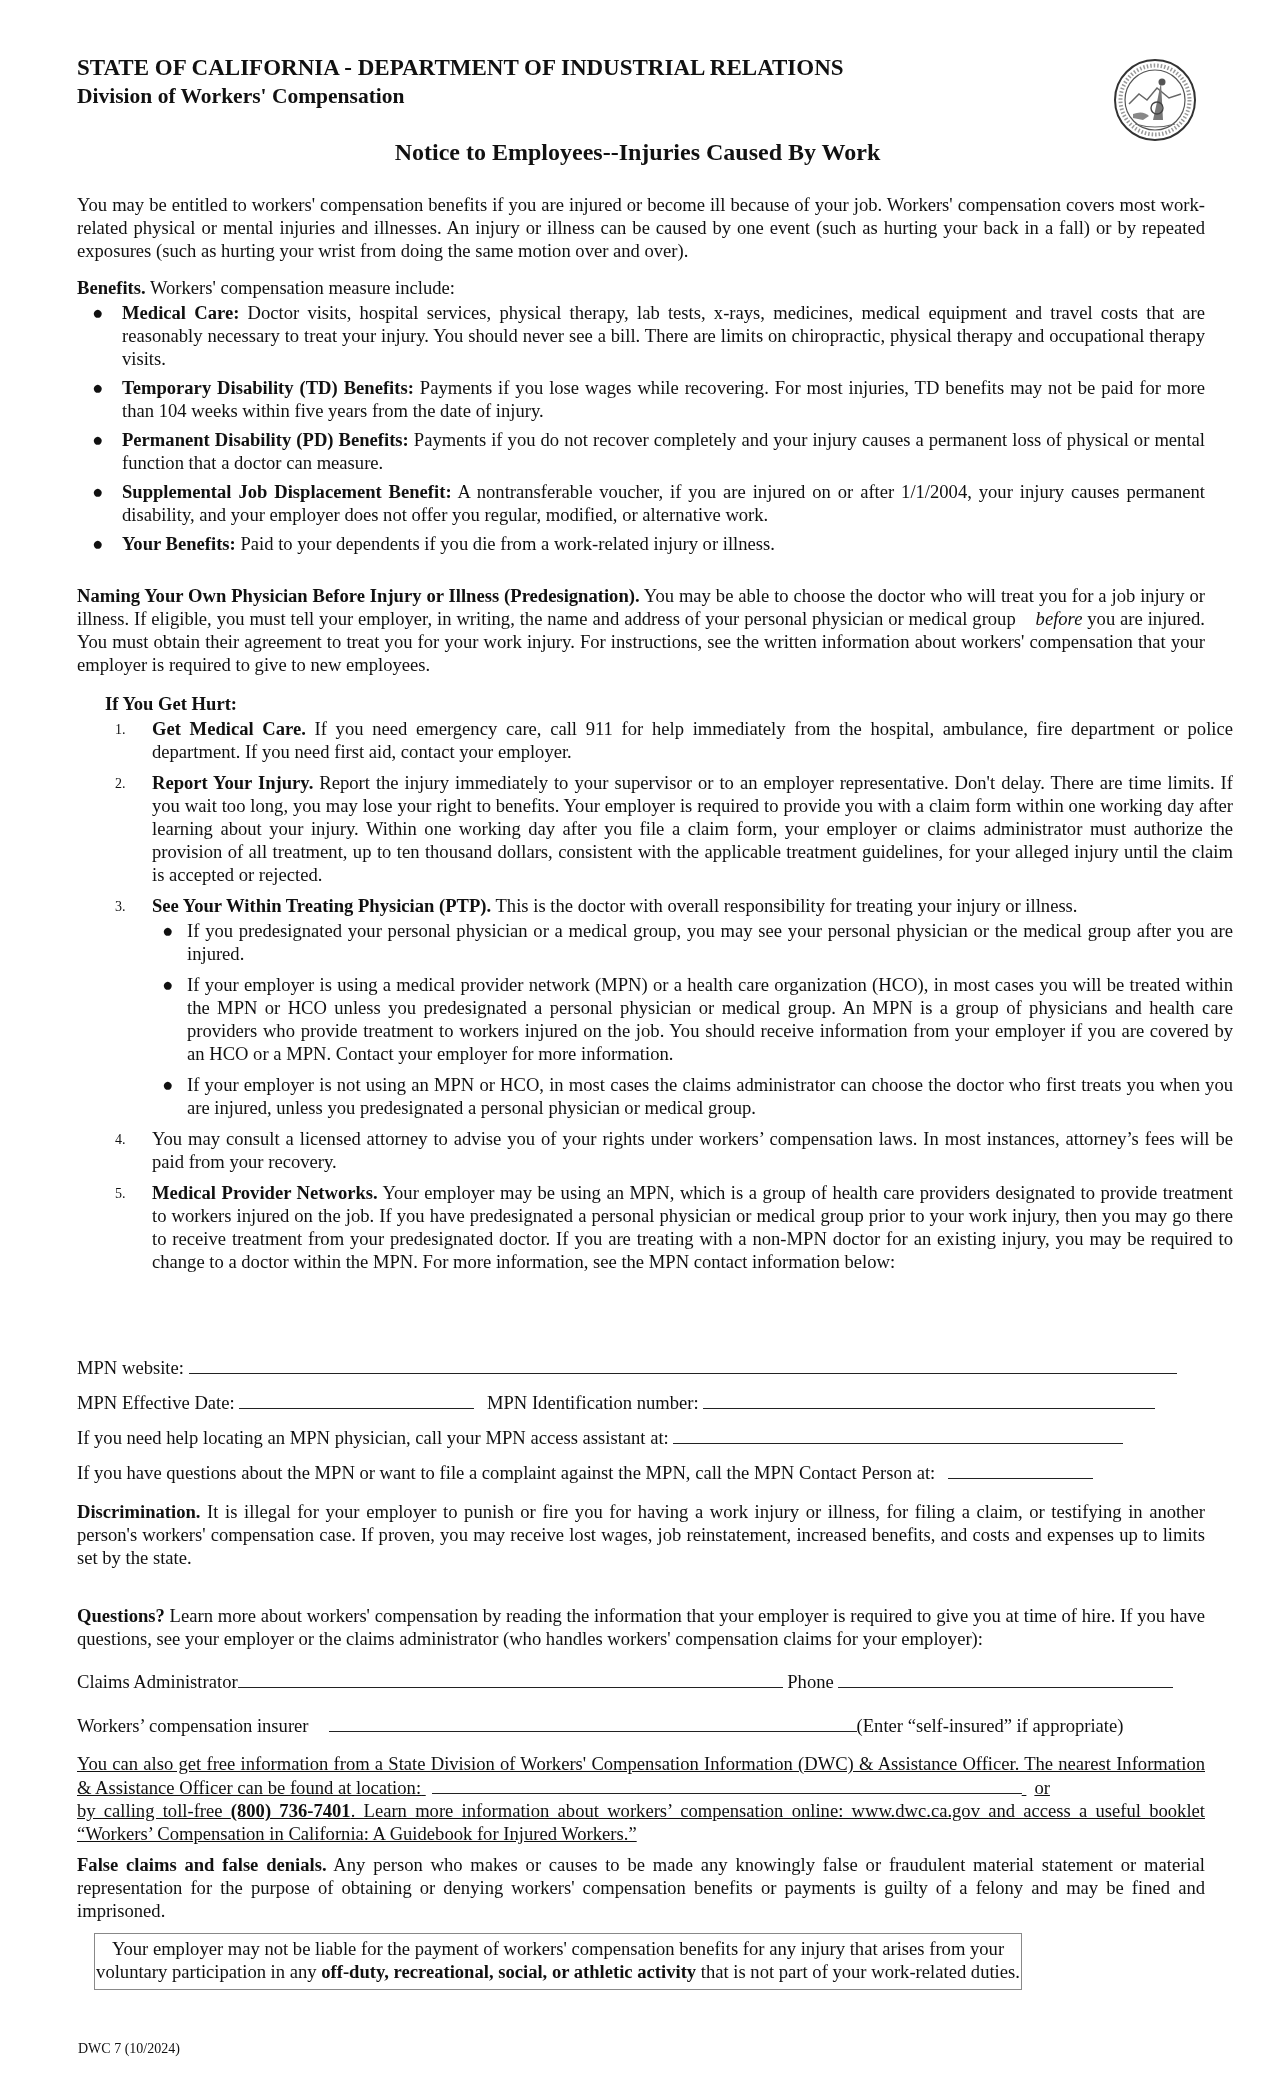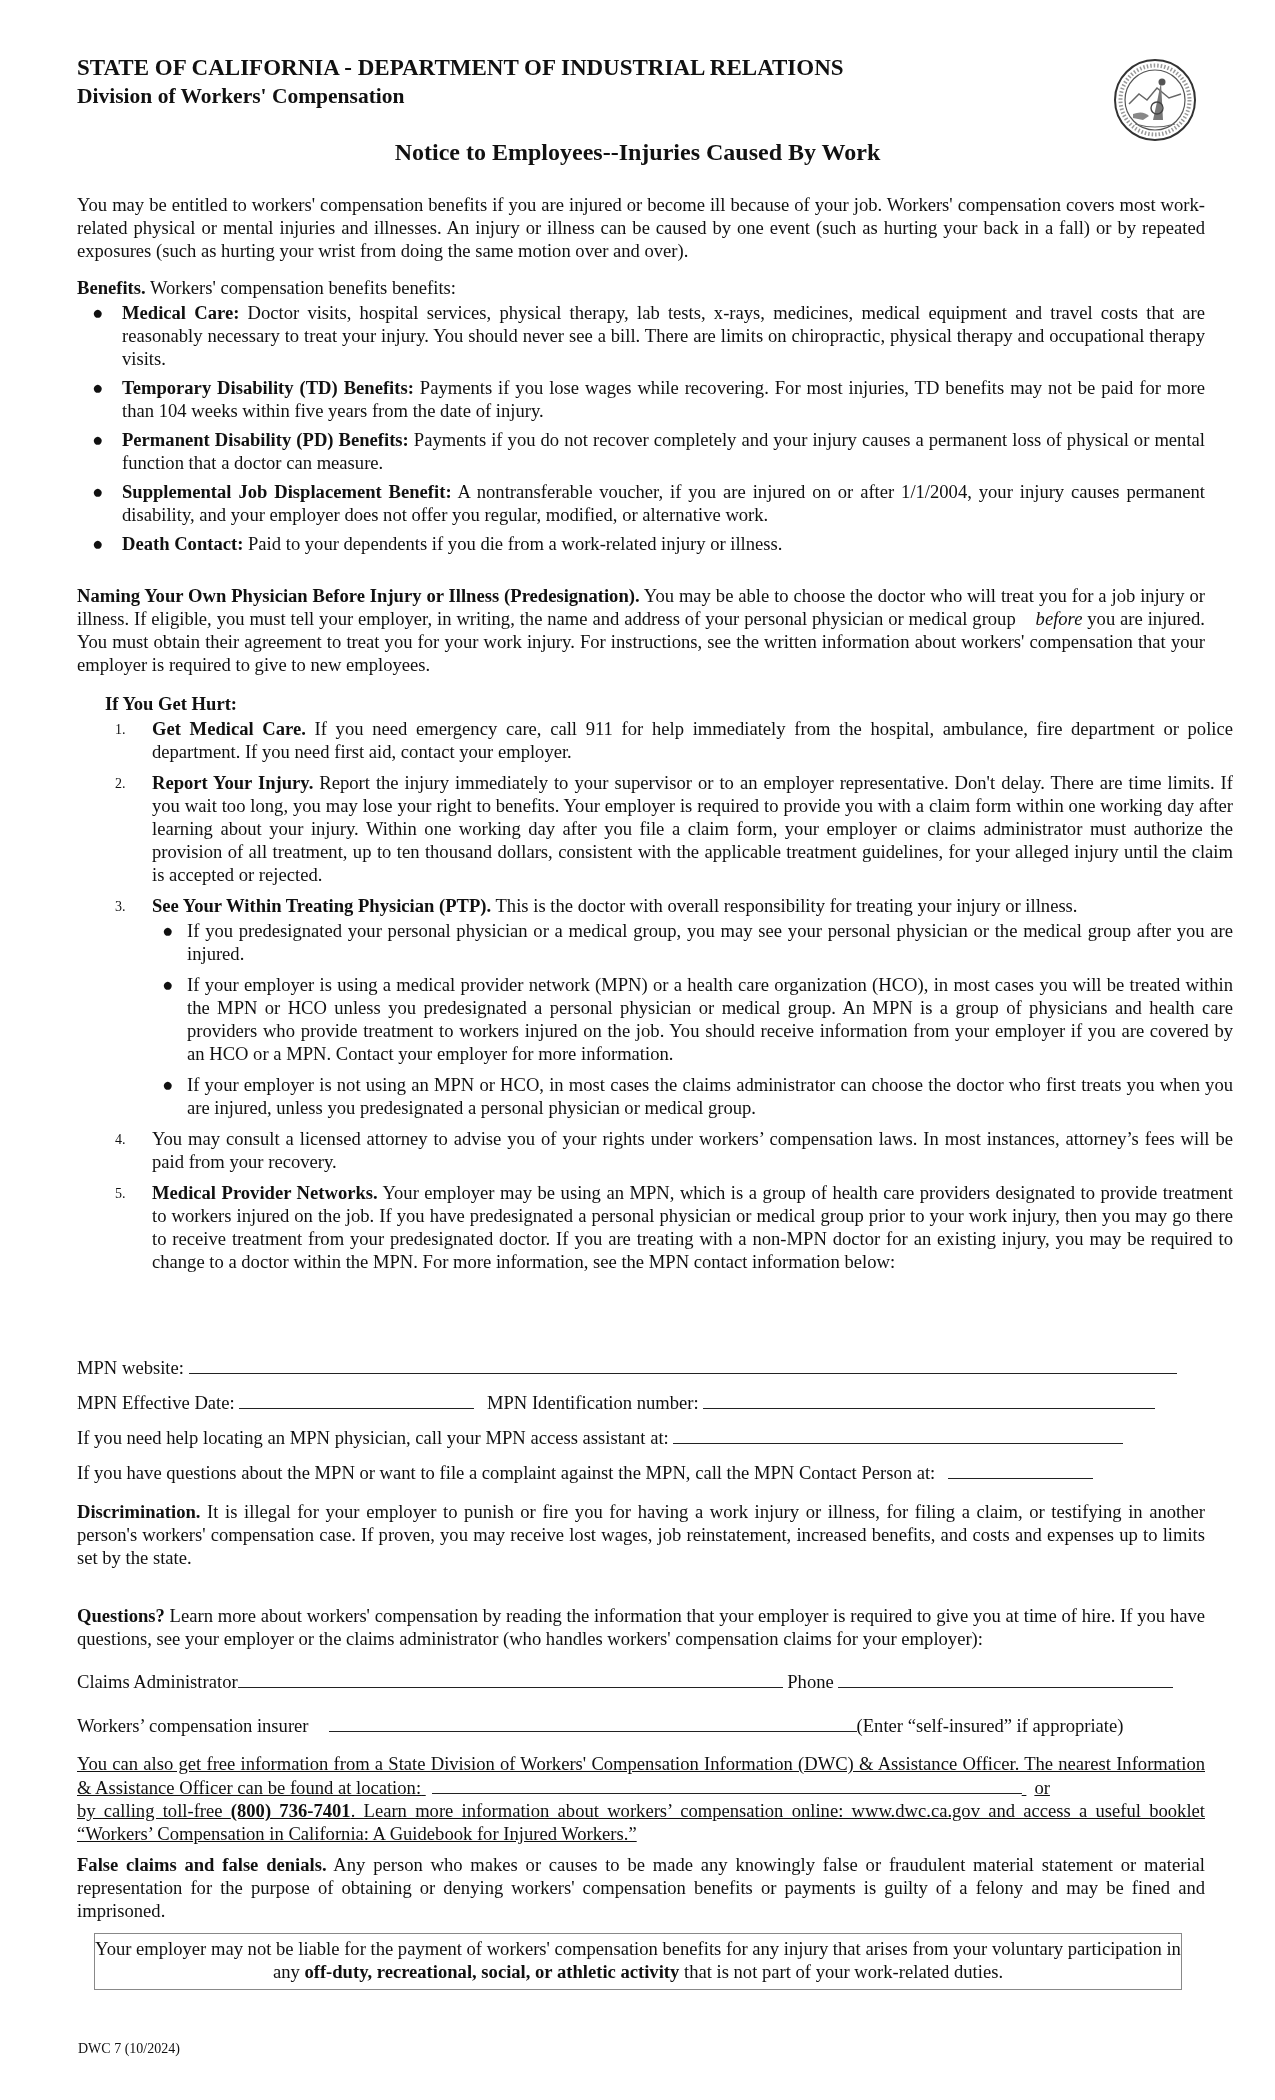--- a/index.html
+++ b/index.html
@@ -16,21 +16,21 @@
   ul.bl li{position:relative;padding-left:45px;margin-bottom:6px;text-align:justify;}
   ul.bl li .dot{position:absolute;left:15px;top:0;}
   ol.nl{list-style:none;margin:0;padding:0;}
   ol.nl > li{position:relative;padding-left:47px;margin-bottom:8px;text-align:justify;}
   ol.nl > li .num{position:absolute;left:10px;top:1px;font-size:14px;}
   ul.sub{list-style:none;margin:2px 0 0 0;padding:0;}
   ul.sub li{position:relative;padding-left:35px;margin-bottom:8px;text-align:justify;}
   ul.sub li .dot{position:absolute;left:10px;top:0;}
   .fld{position:absolute;left:77px;width:1128px;white-space:nowrap;}
   .line{display:inline-block;border-bottom:1.3px solid #222;height:18px;vertical-align:baseline;}
-  .box{position:absolute;left:94px;top:1933px;width:1088px;height:57px;border:1.4px solid #888;
+  .box{position:absolute;left:94px;top:1933px;width:928px;height:57px;border:1.4px solid #888;
        text-align:center;font-size:18.6px;line-height:23px;padding-top:3px;box-sizing:border-box;}
   .foot{position:absolute;left:78px;top:2037px;font-size:14px;}
 </style>
 </head>
 <body>
 
 <div class="hdr1">STATE OF CALIFORNIA - DEPARTMENT OF INDUSTRIAL RELATIONS</div>
 <div class="hdr2">Division of Workers' Compensation</div>
 <svg class="seal" viewBox="0 0 84 84">
   <circle cx="42" cy="42" r="40" fill="#fff" stroke="#333" stroke-width="2"></circle>
@@ -42,28 +42,28 @@
   <circle cx="44" cy="50" r="6" fill="none" stroke="#444" stroke-width="1.4"></circle>
   <path d="M20 56 Q30 52 36 58 L30 62 L20 60Z" fill="#888"></path>
   <path d="M22 66 Q42 72 62 66" fill="none" stroke="#666" stroke-width="1.2"></path>
 </svg>
 <div class="title">Notice to Employees--Injuries Caused By Work</div>
 
 <div class="blk" style="top:193px;">You may be entitled to workers' compensation benefits if you are injured or become ill because of your job. Workers' compensation covers most work-related physical or mental injuries and illnesses. An injury or illness can be caused by one event (such as hurting your back in a fall) or by repeated exposures (such as hurting your wrist from doing the same motion over and over).</div>
 
 <div class="blk" style="top:276px;">
   <div style="margin-bottom:2px;">
-    <span class="b">Benefits.</span><span> Workers' compensation benefits benefits:</span>
+    <span class="b">Benefits.</span><span> Workers' compensation measure include:</span>
   </div>
   <ul class="bl">
     <li><span class="dot">●</span><span class="b">Medical Care:</span><span> Doctor visits, hospital services, physical therapy, lab tests, x-rays, medicines, medical equipment and travel costs that are reasonably necessary to treat your injury. You should never see a bill.  There are limits on chiropractic, physical therapy and occupational therapy visits.</span></li>
     <li><span class="dot">●</span><span class="b">Temporary Disability (TD) Benefits:</span><span> Payments if you lose wages while recovering.  For most injuries, TD benefits may not be paid for more than 104 weeks within five years from the date of injury.</span></li>
     <li><span class="dot">●</span><span class="b">Permanent Disability (PD) Benefits:</span><span> Payments if you do not recover completely and your injury causes a permanent loss of physical or mental function that a doctor can measure.</span></li>
     <li><span class="dot">●</span><span class="b">Supplemental Job Displacement Benefit:</span><span>  A nontransferable voucher, if you are injured on or after 1/1/2004, your injury causes permanent disability, and your employer does not offer you regular, modified, or alternative work.</span></li>
-    <li><span class="dot">●</span><span class="b">Death Contact:</span><span> Paid to your dependents if you die from a work-related injury or illness.</span></li>
+    <li><span class="dot">●</span><span class="b">Your Benefits:</span><span> Paid to your dependents if you die from a work-related injury or illness.</span></li>
   </ul>
 </div>
 
 <div class="blk" style="top:584px;">
   <span class="b">Naming Your Own Physician Before Injury or Illness (Predesignation).</span><span>  You may be able to choose the doctor who will treat you for a job injury or illness.  If eligible, you must tell your employer, in writing, the name and address of your personal physician or medical group </span><span class="i">before</span><span> you are injured. You must obtain their agreement to treat you for your work injury.  For instructions, see the written information about workers' compensation that your employer is required to give to new employees.</span>
 </div>
 
 <div class="blk" style="top:692px;margin-left:28px;">
   <div class="b" style="margin-bottom:2px;">If You Get Hurt:</div>
   <ol class="nl">

